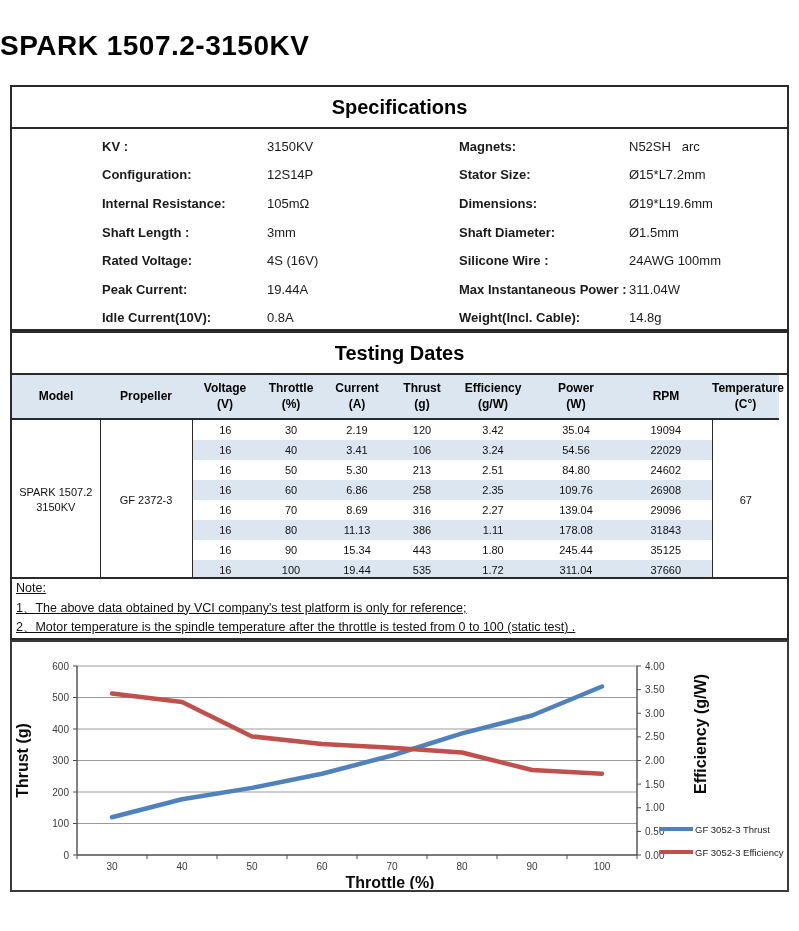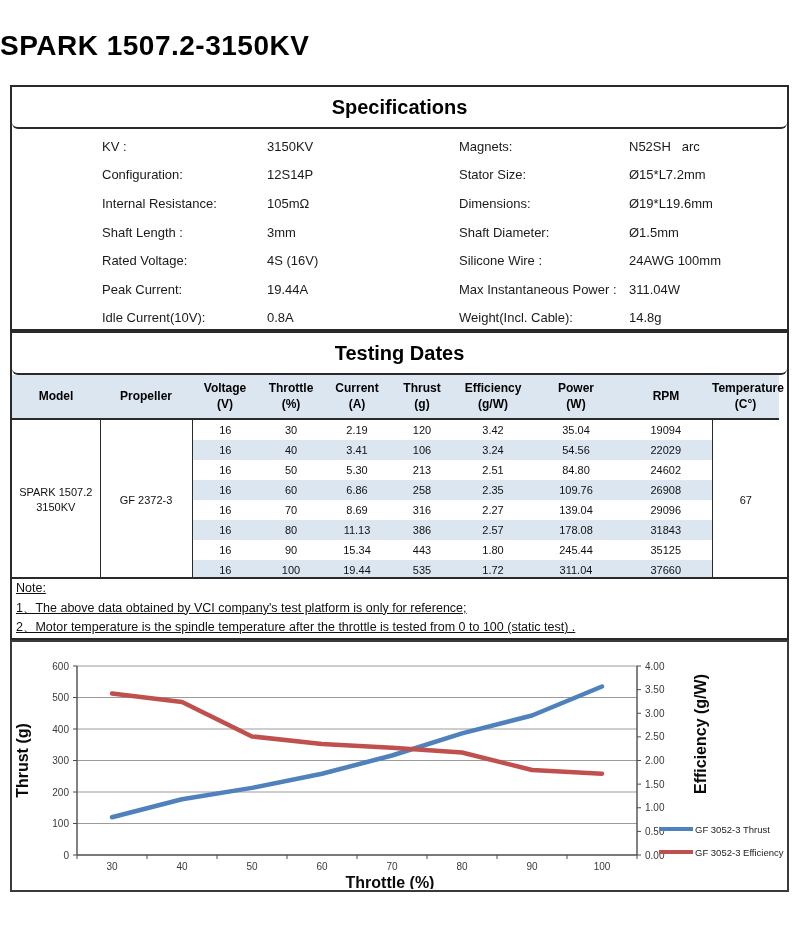--- a/index.html
+++ b/index.html
@@ -1,27 +1,27 @@
 <!DOCTYPE html>
 <html><head>
 <meta charset="utf-8">
 <style>
   html,body{margin:0;padding:0;background:#fff;}
   body{width:799px;height:931px;position:relative;font-family:"Liberation Sans","DejaVu Sans",sans-serif;color:#1a1a1a;}
   .page-title{position:absolute;top:30px;left:0;width:799px;font-size:28px;font-weight:bold;letter-spacing:0.5px;margin:0;color:#000;}
   .box{position:absolute;left:10px;width:779px;border:2px solid #2a2a2a;box-sizing:border-box;background:#fff;overflow:hidden;}
-  .section-title{height:40px;border-bottom:2px solid #2a2a2a;display:flex;align-items:center;justify-content:center;font-size:20px;font-weight:bold;color:#000;border-radius:6px;}
+  .section-title{height:40px;border-bottom:2px solid #2a2a2a;display:flex;align-items:center;justify-content:center;font-size:20px;font-weight:bold;color:#000;}
   
   #spec-box{top:85px;height:246px;}
   .spec-body{position:relative;height:202px;padding-top:2px;}
   .spec-col{position:absolute;top:3px;}
   .spec-col.left{left:90px;width:300px;}
   .spec-col.right{left:447px;width:330px;}
   .spec-row{height:28.6px;display:flex;align-items:center;font-size:13px;}
-  .spec-label{width:165px;flex:0 0 auto;}
+  .spec-label{width:165px;flex:0 0 auto;font-weight:bold;}
   .spec-col.right .spec-label{width:170px;}
   .spec-value{white-space:pre;}
   
   #testing-box{top:331px;height:248px;}
   table.test{border-collapse:collapse;table-layout:fixed;width:684px;}
   table.test th{background:#dce6f1;height:43px;padding:0;font-size:12px;font-weight:bold;color:#000;border-bottom:2px solid #2a2a2a;vertical-align:middle;text-align:center;line-height:1.3;}
   table.test td{font-size:11px;text-align:center;vertical-align:middle;padding:0;height:20px;color:#111;}
   td.model-cell{border-right:1px solid #2a2a2a;font-size:11.5px;line-height:1.4;}
   td.prop-cell{border-right:1px solid #2a2a2a;font-size:11.5px;}
   td.temp-cell{border-left:1px solid #2a2a2a;font-size:11.5px;}
@@ -210,21 +210,21 @@
         <td class="dcell">316</td>
         <td class="dcell">2.27</td>
         <td class="dcell">139.04</td>
         <td class="dcell">29096</td>
       </tr>
       <tr>
         <td class="dcell">16</td>
         <td class="dcell">80</td>
         <td class="dcell">11.13</td>
         <td class="dcell">386</td>
-        <td class="dcell">2.57</td>
+        <td class="dcell">1.11</td>
         <td class="dcell">178.08</td>
         <td class="dcell">31843</td>
       </tr>
       <tr>
         <td class="dcell">16</td>
         <td class="dcell">90</td>
         <td class="dcell">15.34</td>
         <td class="dcell">443</td>
         <td class="dcell">1.80</td>
         <td class="dcell">245.44</td>

